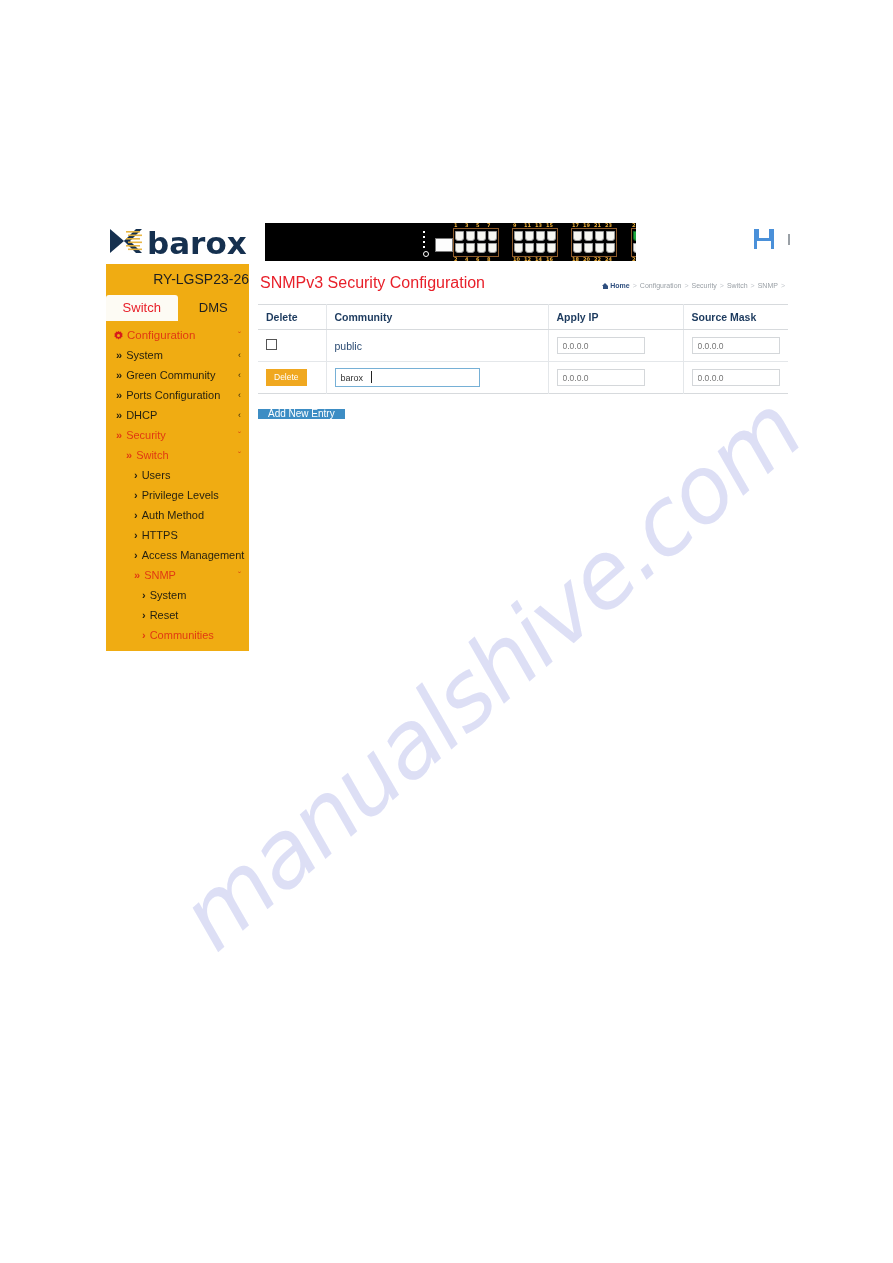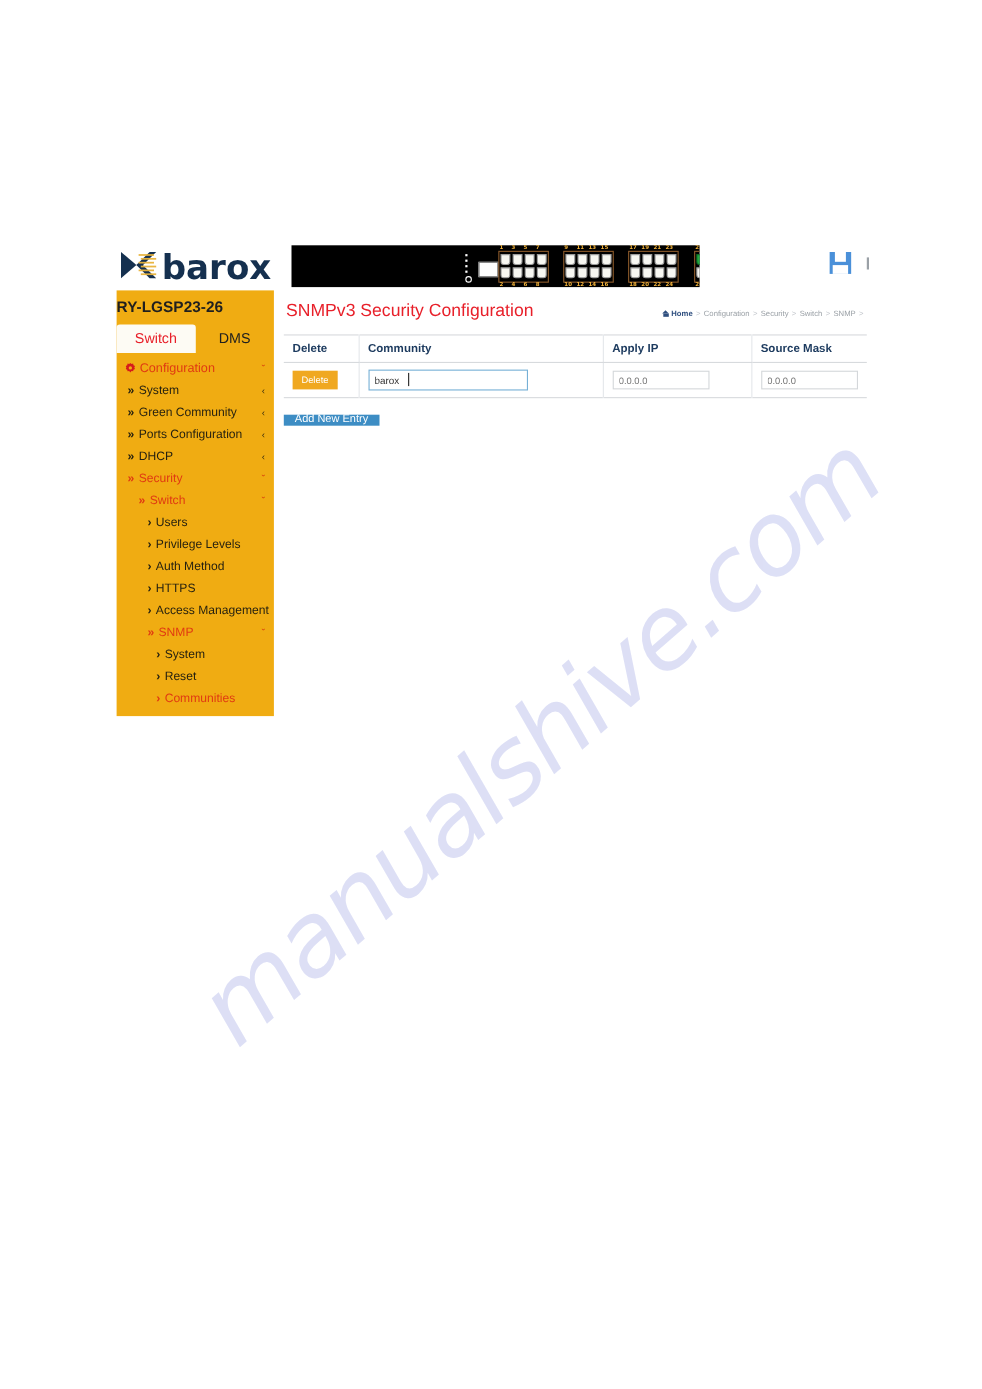--- a/index.html
+++ b/index.html
@@ -203,25 +203,24 @@
     left: 106px;
     top: 264px;
     width: 143px;
     height: 387px;
     background: #f0ac12;
     z-index: 10;
   }
   #device-name {
     height: 31px;
     line-height: 31px;
-    text-align: left;
+    text-align: right;
     font-size: 14px;
     color: #1f1f1f;
     font-family: "Liberation Sans", sans-serif;
-    font-weight: bold;
   }
   #tabs {
     display: flex;
     height: 26px;
   }
   #tabs .tab {
     flex: 1;
     text-align: center;
     line-height: 26px;
     font-size: 13px;
@@ -548,20 +547,26 @@
       <thead>
         <tr>
           <th>Delete</th>
           <th>Community</th>
           <th>Apply IP</th>
           <th>Source Mask</th>
         </tr>
       </thead>
       <tbody id="rows-host">
           <tr>
+            <td><span class="chk"></span></td>
+            <td><span>public</span></td>
+            <td><input class="ip-input" type="text" placeholder="0.0.0.0" style=""></td>
+            <td><input class="ip-input mask" type="text" placeholder="0.0.0.0" style=""></td>
+          </tr>
+          <tr>
             <td><button class="btn btn-orange btn-delete-row">Delete</button></td>
             <td><span class="comm-edit-wrap"><input class="comm-input" type="text" value="barox" style=""><span class="caret"></span></span></td>
             <td><input class="ip-input" type="text" placeholder="0.0.0.0" style=""></td>
             <td><input class="ip-input mask" type="text" placeholder="0.0.0.0" style=""></td>
           </tr>
         </tbody>
     </table>
 
     <div id="actions">
       <button class="btn btn-blue" id="btn-add">Add New Entry</button>

